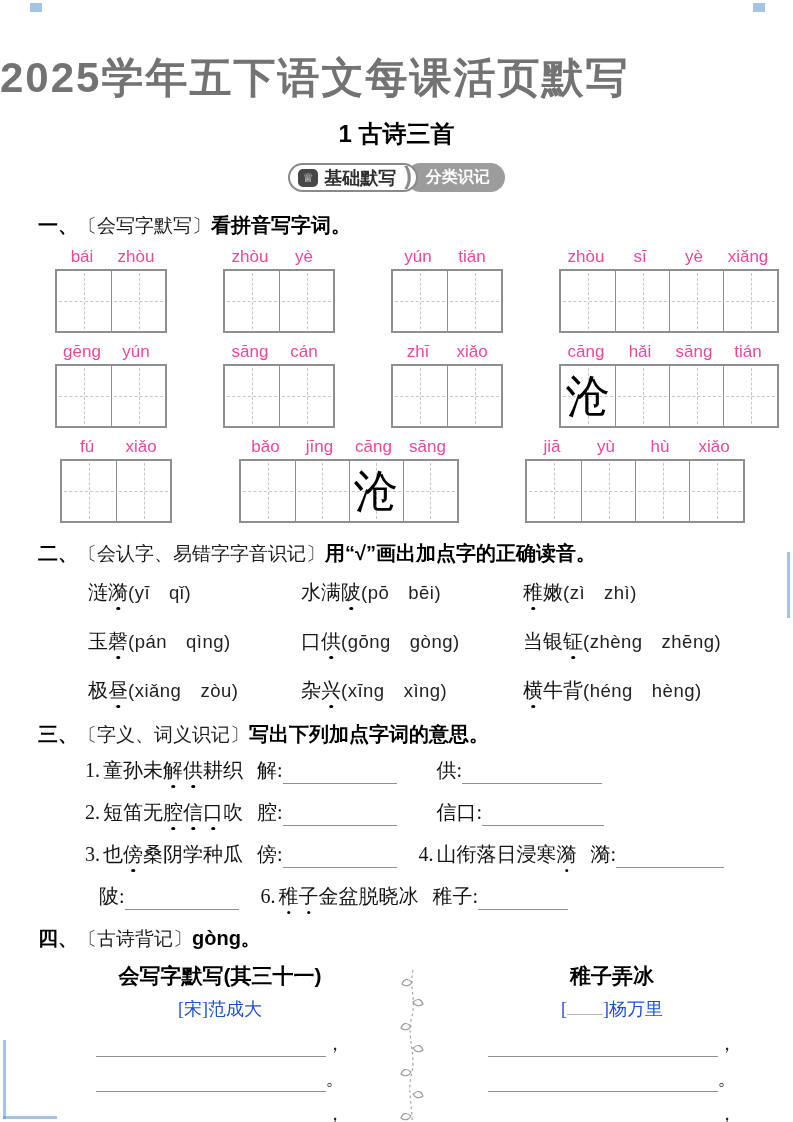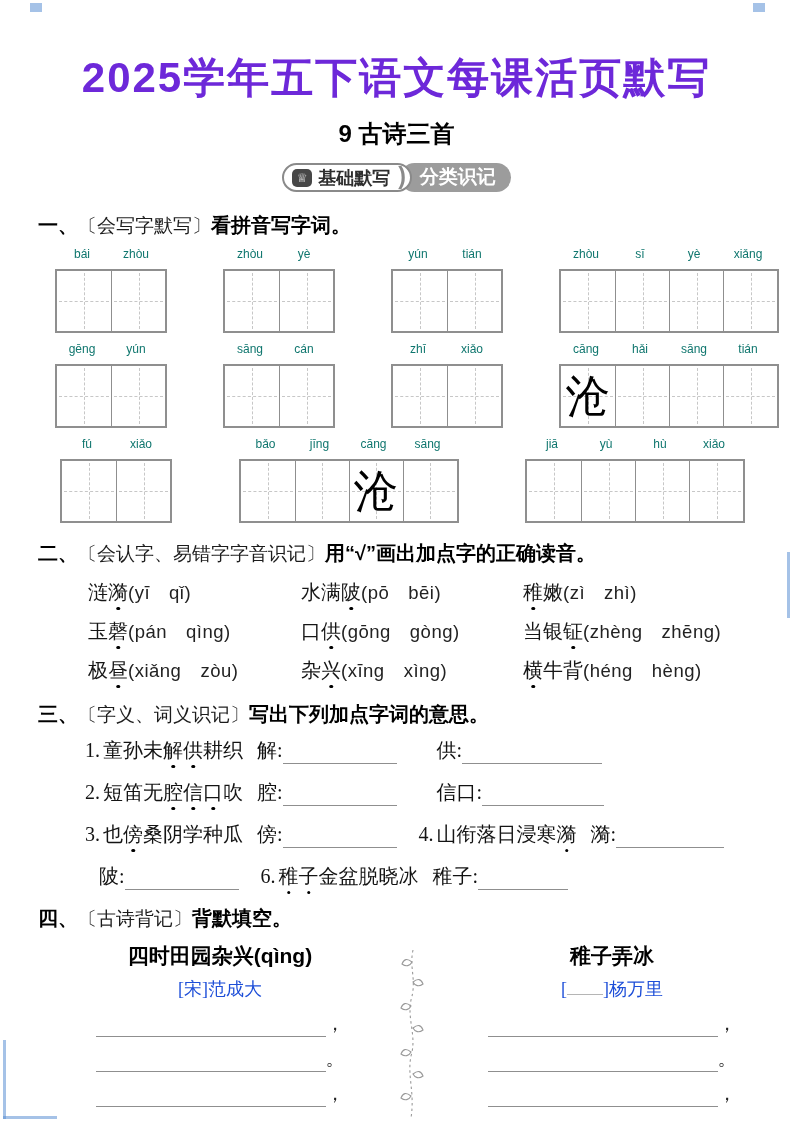--- a/index.html
+++ b/index.html
@@ -10,65 +10,65 @@
     font-family:"Liberation Sans", sans-serif; color:#111;
   }
   
   .mark { position:absolute; background:#5b8fd4; opacity:.55; }
   .mark.tl { left:30px; top:3px; width:12px; height:9px; }
   .mark.tr { left:753px; top:3px; width:12px; height:9px; }
   .mark.blv { left:3px; top:1040px; width:3px; height:79px; }
   .mark.blh { left:3px; top:1116px; width:54px; height:3px; }
   .mark.rv { left:787px; top:552px; width:3px; height:66px; }
 
-  .main-title { margin-top:50px; text-align:center; font-size:42px; font-weight:900; letter-spacing:2px; color:#6d28d9; }
+  .main-title { margin-top:50px; font-size:42px; font-weight:900; letter-spacing:2px; color:#737373; }
   .lesson-title { margin-top:12px; text-align:center; font-size:24px; font-weight:800; color:#000; }
 
   .badge-row { margin-top:13px; display:flex; justify-content:center; align-items:center; }
   .badge-left {
     position:relative; z-index:2; display:flex; align-items:center; gap:6px;
     background:#fff; border:2.5px solid #8a8a8a; border-radius:16px;
     padding:2px 4px 2px 8px; height:29px;
   }
   .badge-icon { width:20px; height:18px; background:#474747; border-radius:5px; color:#fff;
     display:flex; align-items:center; justify-content:center; font-size:12px; line-height:1; }
   .badge-left .b-txt { font-size:18px; font-weight:800; color:#2e2e2e; }
   .badge-left .b-paren { font-size:23px; font-weight:700; color:#8a8a8a; margin-left:2px; transform:translateY(-1px); }
   .badge-right {
-    position:relative; z-index:1; background:#9c9c9c; color:#fff; font-size:19px; font-weight:700;
+    position:relative; z-index:1; background:#9c9c9c; color:#fff; font-size:16px; font-weight:700;
     border-radius:16px; padding:3px 15px 4px 20px; margin-left:-12px; height:29px; display:flex; align-items:center;
   }
 
   .sec-header { margin:0 0 0 38px; font-size:20px; line-height:1.25; }
   .sec-num { font-weight:800; color:#000; }
   .sec-label { font-family:"Liberation Serif", serif; font-weight:400; font-size:19px; color:#1c1c1c; }
   .sec-instr { font-weight:800; color:#000; }
 
   
   .s1 { margin-top:21px; }
   .prow { display:flex; justify-content:space-between; padding-left:55px; padding-right:14px; margin-top:9px; }
   .prow.r3 { padding-left:60px; padding-right:48px; }
   .pl-row { display:flex; }
-  .pl { width:54px; text-align:center; font-size:12px; color:#0f766e; height:22px; }
+  .pl { width:54px; text-align:center; font-size:17px; color:#ec4899; height:22px; }
   .pboxes { display:flex; border:2px solid #8f8f8f; background:#fff; width:max-content; }
   .pcell { position:relative; width:54px; height:60px; border-left:1px solid #8f8f8f; }
   .pcell:first-child { border-left:none; }
   .pcell::before { content:""; position:absolute; left:50%; top:2px; bottom:2px; border-left:1px dashed #c7c7c7; }
   .pcell::after  { content:""; position:absolute; top:50%; left:2px; right:2px; border-top:1px dashed #c7c7c7; }
   .pchar { position:absolute; inset:0; z-index:2; display:flex; align-items:center; justify-content:center;
            font-family:"Liberation Serif", serif; font-size:44px; color:#000; }
 
   
   .dc { position:relative; display:inline-block; }
   .dc::after { content:""; position:absolute; left:50%; bottom:-4px; transform:translateX(-50%);
                width:3.5px; height:3.5px; border-radius:50%; background:#000; }
 
   
   .s2 { margin-top:18px; }
-  .s2-grid { margin:13px 0 0 88px; display:grid; grid-template-columns:213px 222px auto; row-gap:12px; }
+  .s2-grid { margin:13px 0 0 88px; display:grid; grid-template-columns:213px 222px auto; row-gap:22px; }
   .s2item { font-size:20px; color:#161616; white-space:nowrap; }
   .s2item .word { font-family:"Liberation Serif", serif; }
   .s2item .opts { font-family:"Liberation Sans", sans-serif; font-size:18.5px; color:#222; letter-spacing:.5px; }
 
   
   .s3 { margin-top:18px; }
   .s3-rows { margin:10px 0 0 85px; }
   .s3row { display:flex; align-items:flex-end; margin-bottom:15px; font-size:20px; white-space:nowrap; }
   .phrase { font-family:"Liberation Serif", serif; color:#141414; }
   .phrase .num { margin-right:3px; }
@@ -94,21 +94,21 @@
 <body>
 
 <div class="page">
   <div class="mark tl"></div>
   <div class="mark tr"></div>
   <div class="mark blv"></div>
   <div class="mark blh"></div>
   <div class="mark rv"></div>
 
   <h1 class="main-title">2025学年五下语文每课活页默写</h1>
-  <h2 class="lesson-title">9 古诗三首</h2>
+  <h2 class="lesson-title">1 古诗三首</h2>
 
   <div class="badge-row">
     <div class="badge-left">
       <span class="badge-icon">♕</span>
       <span class="b-txt">基础默写</span>
       <span class="b-paren">)</span>
     </div>
     <div class="badge-right">分类识记</div>
   </div>
 
@@ -321,26 +321,26 @@
           <span class="s3blank">
             <span class="lbl">稚子:</span>
             <span class="bl-line" style="width: 90px;"></span>
           </span>
         </div>
       </div>
   </div>
 
   <div class="s4">
     <div class="sec-header">
-      <span class="sec-num">四、</span><span class="sec-label">〔古诗背记〕</span><span class="sec-instr">背默填空。</span>
+      <span class="sec-num">四、</span><span class="sec-label">〔古诗背记〕</span><span class="sec-instr">gòng。</span>
     </div>
 
     <div class="poems">
       <div class="poem left">
-        <div class="poem-title">四时田园杂兴(qìng)</div>
+        <div class="poem-title">会写字默写(其三十一)</div>
         <div class="poem-author">[<span>宋</span>]<span>范成大</span></div>
         <div id="left-lines">
             <div class="pline"><span class="ln"></span><span class="pp">，</span></div>
             <div class="pline"><span class="ln"></span><span class="pp">。</span></div>
             <div class="pline"><span class="ln"></span><span class="pp">，</span></div>
           </div>
       </div>
 
       <svg class="vine" width="28" height="172" viewBox="0 0 28 172">
         <g fill="none" stroke="#9a9a9a" stroke-width="1.1">

